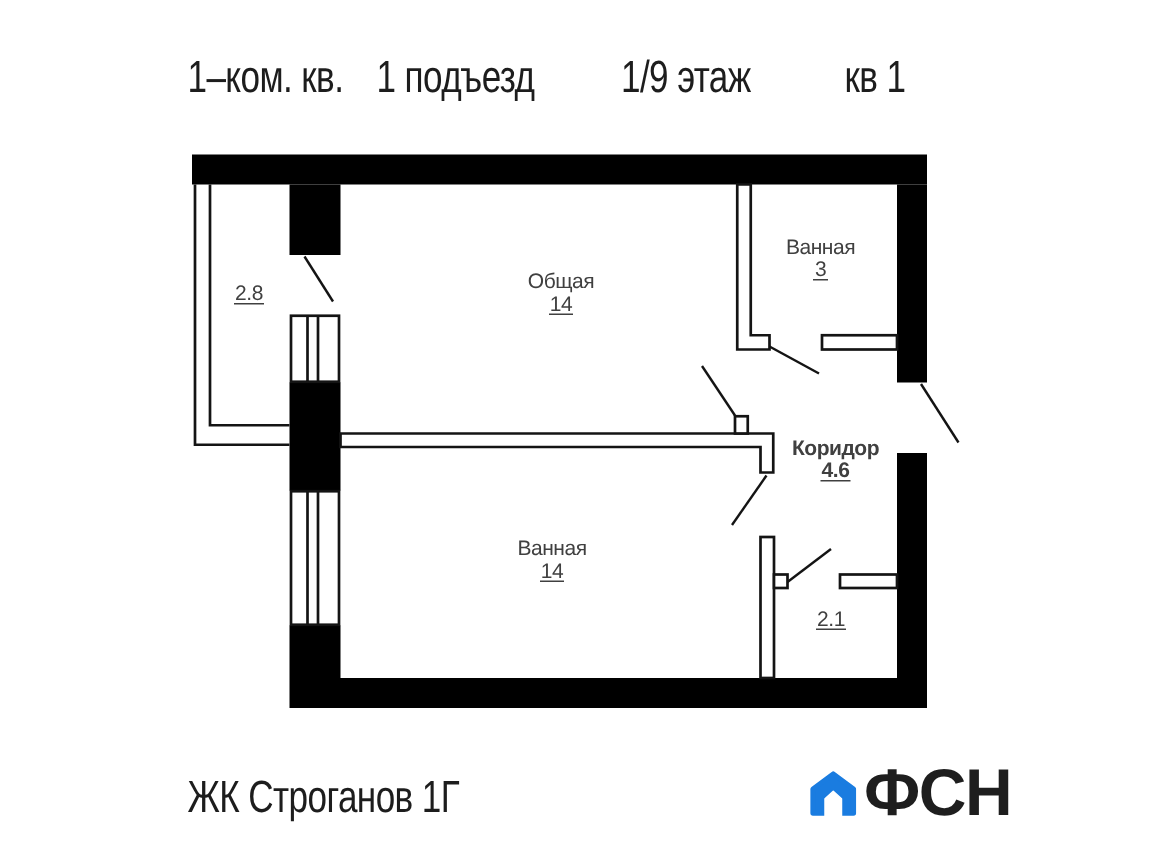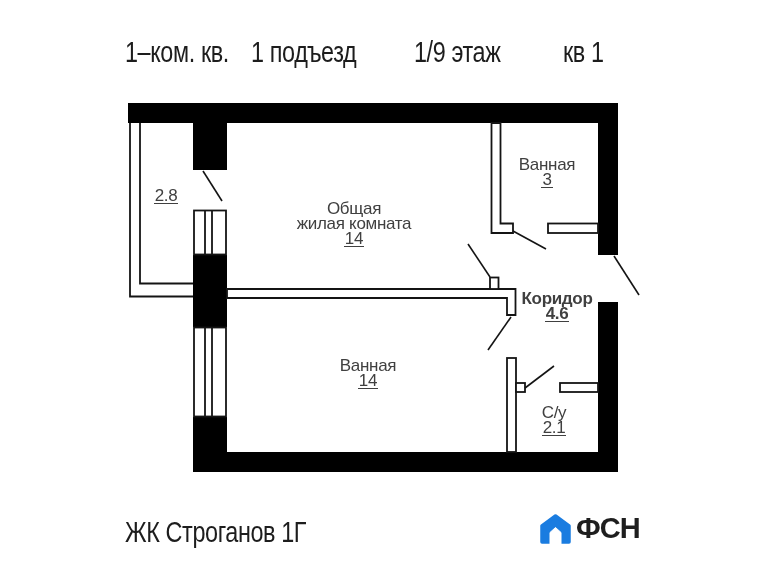--- a/index.html
+++ b/index.html
@@ -21,41 +21,41 @@
     transform-origin:left top;
     white-space:nowrap;
   }
   
   .plan-svg{position:absolute;left:0;top:0;}
   
   .room-label{
     position:absolute;
     width:120px;
     text-align:center;
-    font-size:17px;
+    font-size:14px;
     letter-spacing:-0.3px;
     line-height:15px;
     color:#404040;
     white-space:nowrap;
   }
   .room-label .num{
     display:inline-block;
     border-bottom:1px solid #404040;
     padding:0 1px;
     line-height:14px;
   }
   
   .logo{
     position:absolute;
     left:540px;top:511px;
     display:flex;align-items:center;
   }
   .logo svg{display:block;}
   .logo .brand{
-    font-size:29px;
+    font-size:44px;
     line-height:35px;
     font-weight:700;
     letter-spacing:-1px;
     color:#1e1e1e;
     margin-left:5px;
   }
 </style>
 </head>
 <body>
 
@@ -118,43 +118,41 @@
       <line x1="511" y1="317" x2="488" y2="350"></line>
       <line x1="525" y1="388" x2="554" y2="366"></line>
       <line x1="614" y1="256" x2="639" y2="295"></line>
     </g>
   </svg>
 
   <div class="room-label" style="left:106px;top:188px;">
     <div><span class="num">2.8</span></div>
   </div>
 
-  <div class="room-label" style="left:274px;top:180px;width:160px;margin-top:21px;">
+  <div class="room-label" style="left:294px;top:180px;width:160px;">
     <div>Общая</div>
-    <div>жилая комната</div>
     <div><span class="num">14</span></div>
   </div>
 
   <div class="room-label" style="left:487px;top:157px;">
     <div>Ванная</div>
     <div><span class="num">3</span></div>
   </div>
 
   <div class="room-label" style="left:497px;top:291px;font-weight:bold;">
     <div>Коридор</div>
     <div><span class="num">4.6</span></div>
   </div>
 
   <div class="room-label" style="left:308px;top:358px;">
     <div>Ванная</div>
     <div><span class="num">14</span></div>
   </div>
 
   <div class="room-label" style="left:494px;top:405px;">
-    <div>С/у</div>
     <div><span class="num">2.1</span></div>
   </div>
 
   <div class="big-text" style="left:125px;top:517px;">ЖК Строганов 1Г</div>
 
   <div class="logo">
     <svg width="31" height="30" viewBox="0 0 31 30">
       <path d="M15.5 2 L29 12 L29 28 L2 28 L2 12 Z" stroke-width="3.5" stroke-linejoin="round" fill="#1a7ce0" stroke="#1a7ce0"></path>
       <path d="M10 30 L10 18.5 L15.5 13.5 L21 18.5 L21 30 Z" fill="#ffffff" stroke="#ffffff" stroke-width="1" stroke-linejoin="round"></path>
     </svg>

